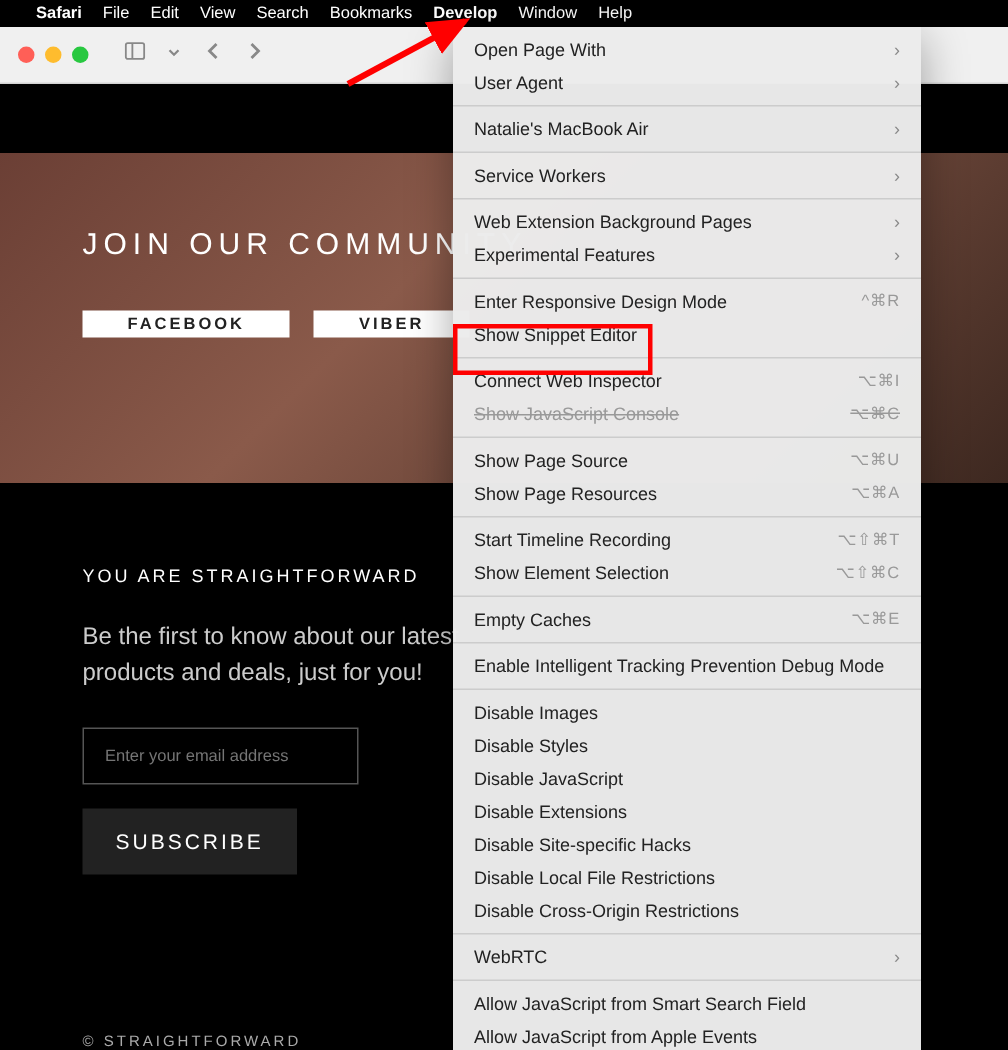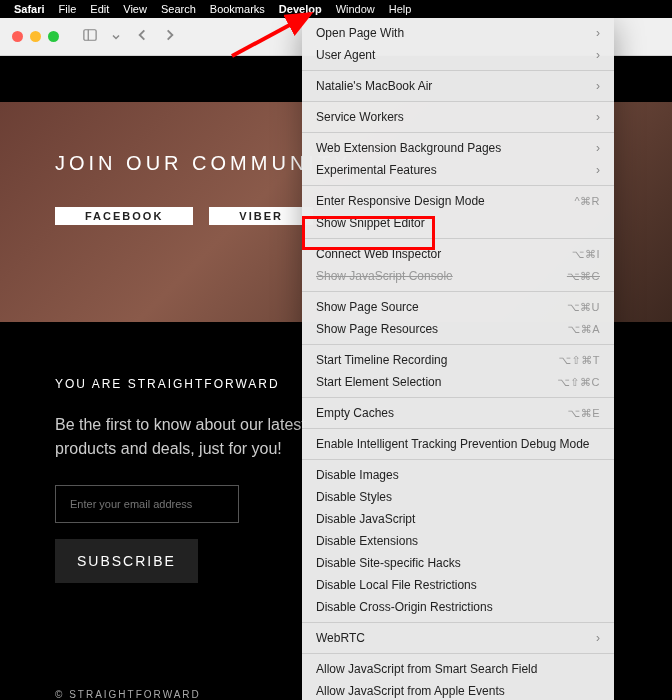--- a/index.html
+++ b/index.html
@@ -1,18 +1,18 @@
 <!DOCTYPE html>
 <html><head>
 <meta charset="utf-8">
 <style>
   * { margin: 0; padding: 0; box-sizing: border-box; }
   body { width: 672px; height: 700px; font-family: -apple-system, BlinkMacSystemFont, "Helvetica Neue", sans-serif; background: #000; overflow: hidden; position: relative; }
   
-  .menubar { height: 18px; background: #000; display: flex; align-items: center; gap: 14px; font-size: 11px; color: #fff; }
+  .menubar { height: 18px; background: #000; display: flex; align-items: center; padding-left: 10px; gap: 14px; font-size: 11px; color: #fff; }
   .menubar .apple { font-size: 12px; }
   .menubar span { cursor: default; }
   .menubar .bold { font-weight: 600; }
 
   .toolbar { height: 38px; background: #f0f0f0; display: flex; align-items: center; padding: 0 12px; gap: 10px; border-bottom: 1px solid #d4d4d4; }
   .traffic { display: flex; gap: 7px; }
   .dot { width: 11px; height: 11px; border-radius: 50%; }
   .dot.red { background: #ff5f57; }
   .dot.yellow { background: #febc2e; }
   .dot.green { background: #28c840; }
@@ -169,21 +169,21 @@
   <div class="mi">
       <span>Show Page Resources</span>
       <span class="sc">⌥⌘A</span>
     </div>
   <div class="sep"></div>
   <div class="mi">
       <span>Start Timeline Recording</span>
       <span class="sc">⌥⇧⌘T</span>
     </div>
   <div class="mi">
-      <span>Start Element Selection</span>
+      <span>Show Element Selection</span>
       <span class="sc">⌥⇧⌘C</span>
     </div>
   <div class="sep"></div>
   <div class="mi">
       <span>Empty Caches</span>
       <span class="sc">⌥⌘E</span>
     </div>
   <div class="sep"></div>
   <div class="mi">
       <span>Enable Intelligent Tracking Prevention Debug Mode</span>

